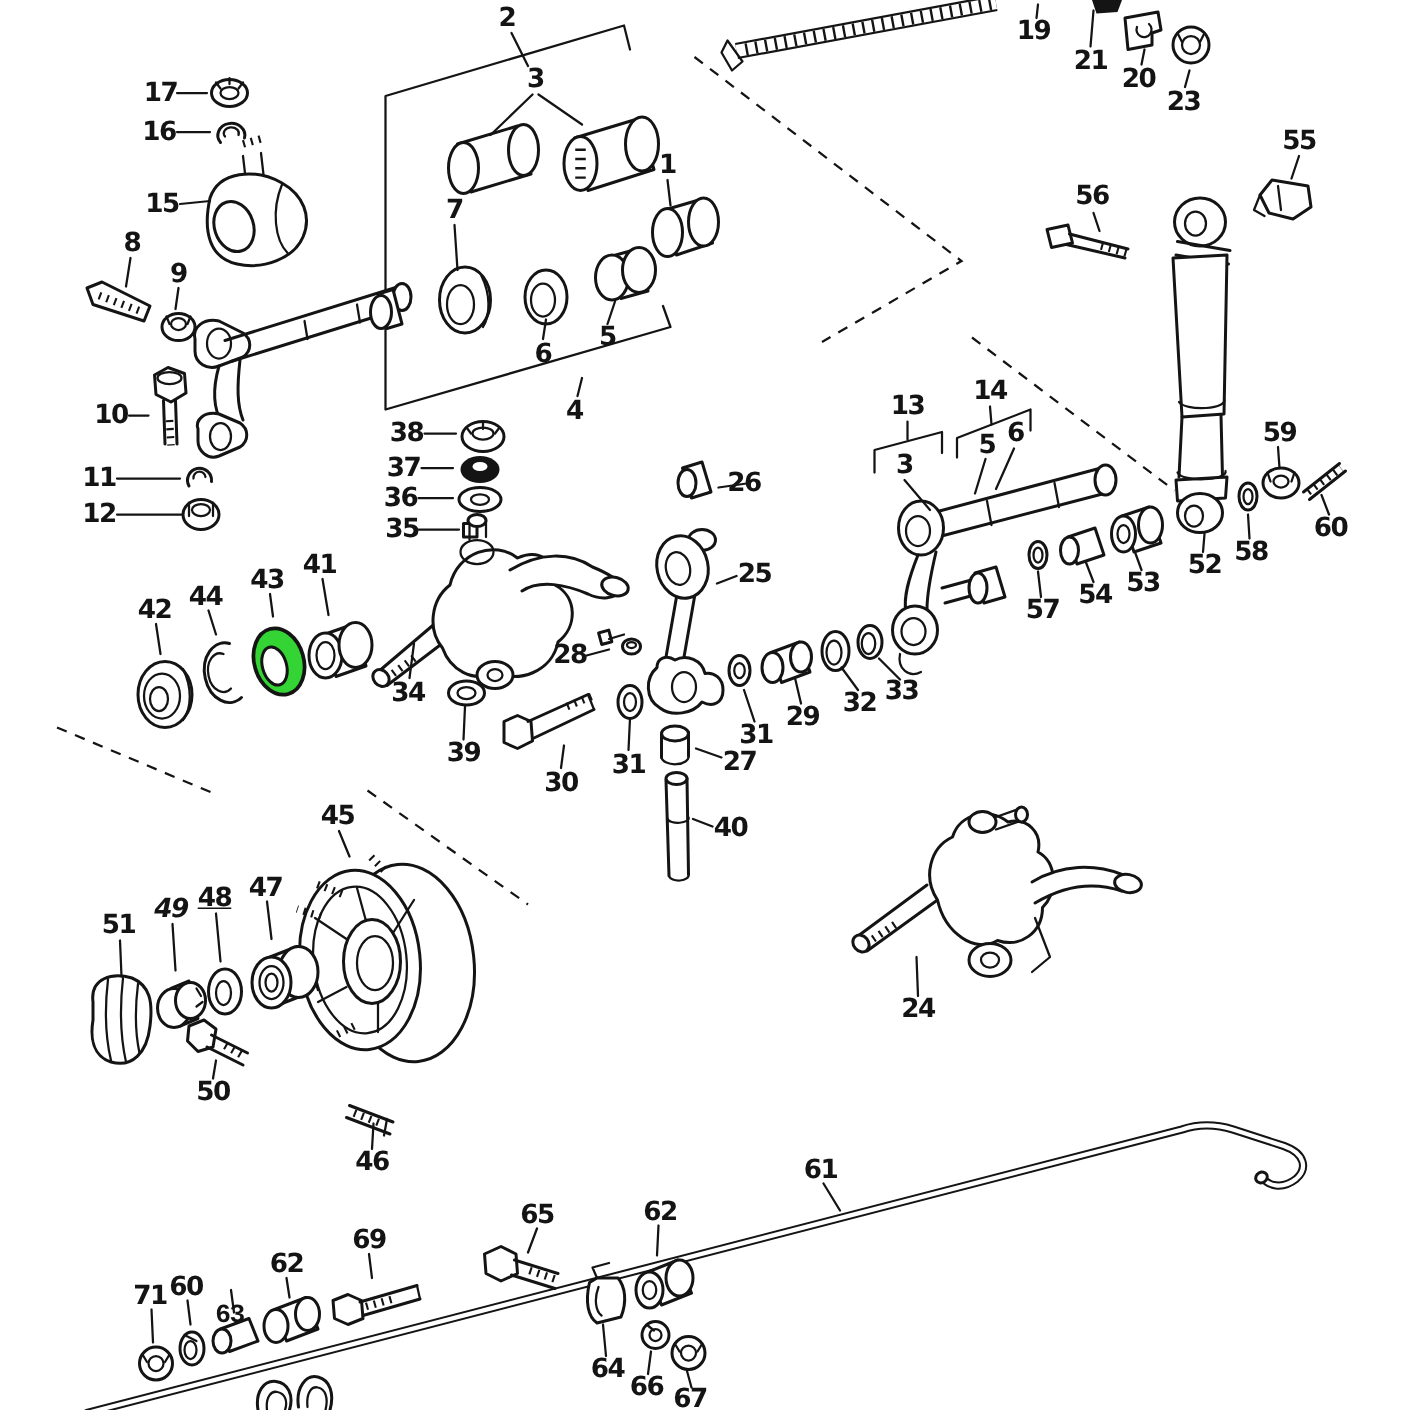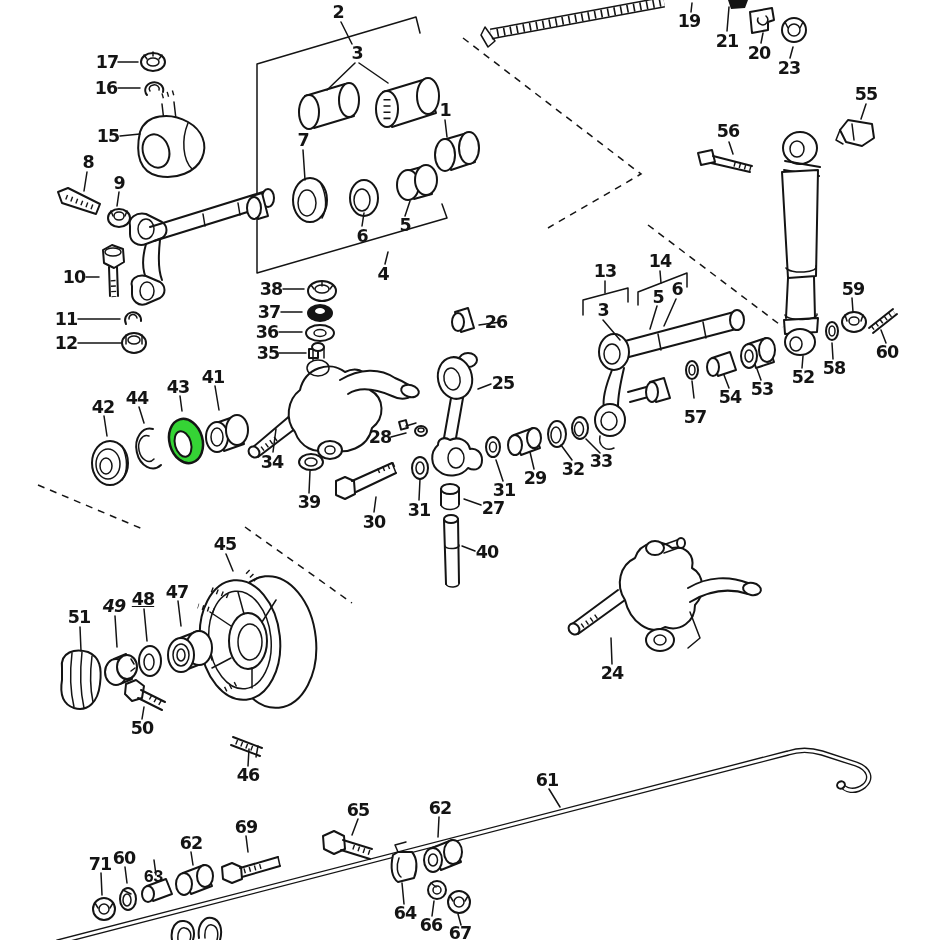--- a/index.html
+++ b/index.html
@@ -517,21 +517,21 @@
       <div class="part-label" style="left: 493px; top: 508px;">27</div>
       <div class="part-label" style="left: 504px; top: 490px;">31</div>
       <div class="part-label" style="left: 535px; top: 478px; text-align: right;">29</div>
       <div class="part-label" style="left: 573px; top: 469px;">32</div>
       <div class="part-label" style="left: 601px; top: 461px;">33</div>
       <div class="part-label" style="left: 487px; top: 552px;">40</div>
       <div class="part-label" style="left: 103px; top: 407px;">42</div>
       <div class="part-label" style="left: 137px; top: 398px;">44</div>
       <div class="part-label" style="left: 178px; top: 387px; text-align: right;">43</div>
       <div class="part-label" style="left: 213px; top: 377px;">41</div>
-      <div class="part-label" style="left: 695px; top: 407px; margin-top: 10px;">57</div>
+      <div class="part-label" style="left: 695px; top: 407px;">57</div>
       <div class="part-label" style="left: 730px; top: 397px;">54</div>
       <div class="part-label" style="left: 762px; top: 389px;">53</div>
       <div class="part-label" style="left: 803px; top: 377px;">52</div>
       <div class="part-label" style="left: 834px; top: 368px;">58</div>
       <div class="part-label" style="left: 853px; top: 289px;">59</div>
       <div class="part-label" style="left: 887px; top: 352px;">60</div>
       <div class="part-label" style="left: 225px; top: 544px;">45</div>
       <div class="part-label" style="left: 79px; top: 617px;">51</div>
       <div class="part-label" style="left: 114px; top: 606px; font-style: italic;">49</div>
       <div class="part-label" style="left: 143px; top: 599px; text-decoration: underline;">48</div>

